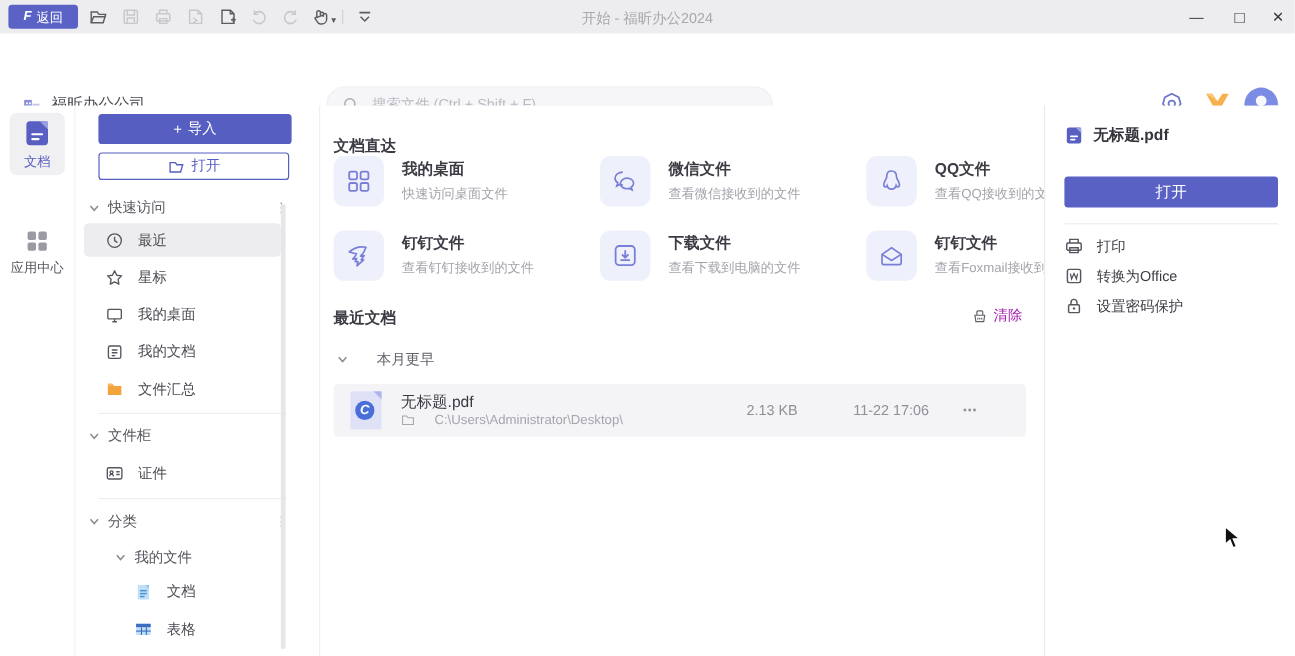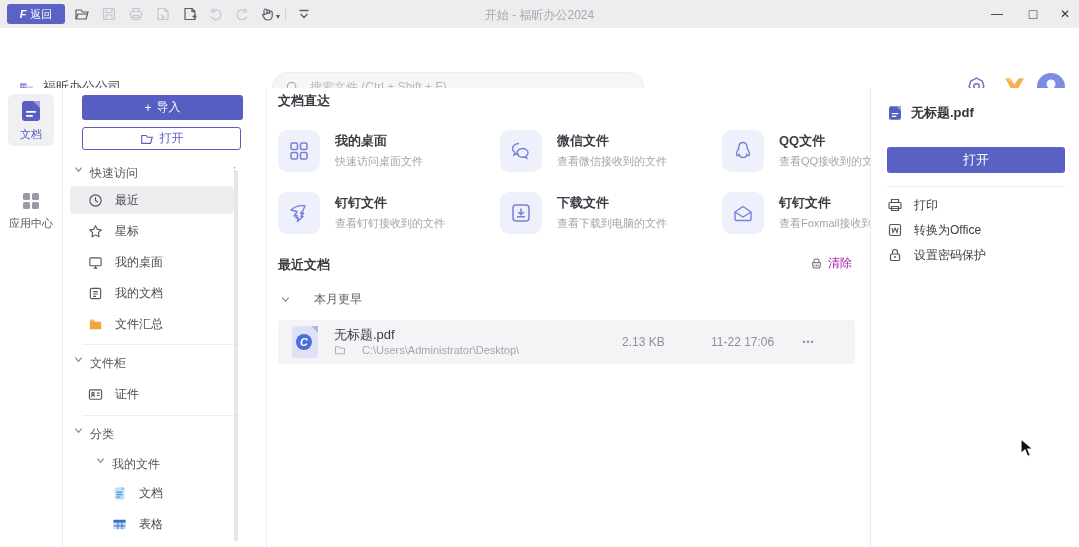--- a/index.html
+++ b/index.html
@@ -45,21 +45,21 @@
   .rail-item.idle{color:#55555d;}
 
   
   .nav{position:absolute;left:63px;top:88px;width:203px;height:459px;background:#fff;border-right:1px solid #EDEDF0;}
   .btn-import{position:absolute;left:19px;top:7px;width:161px;height:25px;background:#575EC1;color:#fff;border:none;
     border-radius:3px;font-size:12px;display:flex;align-items:center;justify-content:center;gap:5px;
     font-family:inherit;}
   .btn-open{position:absolute;left:19px;top:39px;width:159px;height:23px;background:#fff;color:#575EC1;
     border:1px solid #575EC1;border-radius:3px;font-size:12px;display:flex;align-items:center;justify-content:center;gap:6px;
     font-family:inherit;}
-  .sec-hdr{position:absolute;left:11px;width:180px;height:16px;display:flex;align-items:flex-start;gap:7px;
+  .sec-hdr{position:absolute;left:11px;width:180px;height:16px;display:flex;align-items:center;gap:7px;
     font-size:12px;color:#55555c;}
   .sec-hdr .kebab{margin-left:auto;margin-right:14px;color:#9a9aa2;font-size:11px;letter-spacing:0;}
   .nav-item{position:absolute;left:7px;width:164px;height:28px;border-radius:4px;display:flex;align-items:center;
     gap:12px;padding-left:18px;box-sizing:border-box;font-size:12px;color:#4a4a52;}
   .nav-item.sel{background:#EDEDF0;}
   .nav-div{position:absolute;left:19px;width:157px;height:1px;background:#EDEDF0;}
   .nav-scroll{position:absolute;left:171px;top:82px;width:4px;height:371px;background:#E6E6EA;border-radius:2px;}
 
   
   .main{position:absolute;left:267px;top:88px;width:603px;height:459px;overflow:hidden;background:#fff;}
@@ -331,21 +331,21 @@
         <rect x="10.1" y="6" width="1" height="7" fill="#3D6DBF"></rect>
       <rect x="1.5" y="9" width="13" height="1" fill="#3D6DBF"></rect>
     </svg>
     <span>表格</span>
   </div>
 
   <div class="nav-scroll"></div>
 </div>
 
 <div class="main">
-  <div class="sec-title" style="left:11px;top:4px">文档直达</div>
+  <div class="sec-title" style="left:11px;top:25px">文档直达</div>
 
   <div class="card" style="left:11px;top:42px">
     <div class="card-ico">
       <svg width="22" height="22" viewBox="0 0 22 22" fill="none" stroke="currentColor" stroke-width="1.5">
         <rect x="3" y="3" width="6.5" height="6.5" rx="1.5"></rect>
           <rect x="12.5" y="3" width="6.5" height="6.5" rx="1.5"></rect>
         <rect x="3" y="12.5" width="6.5" height="6.5" rx="1.5"></rect>
           <rect x="12.5" y="12.5" width="6.5" height="6.5" rx="1.5"></rect>
       </svg>
     </div>

